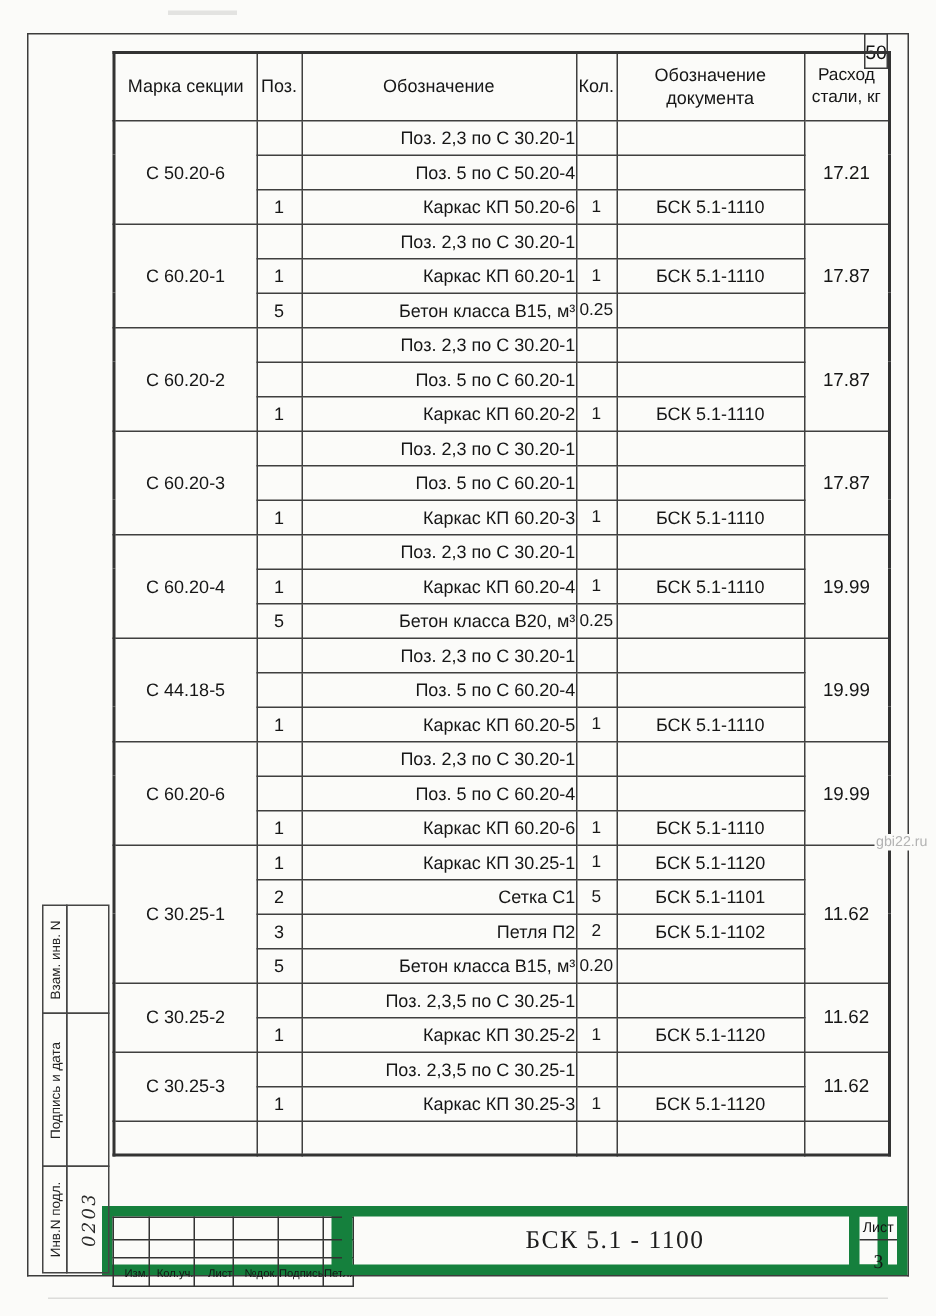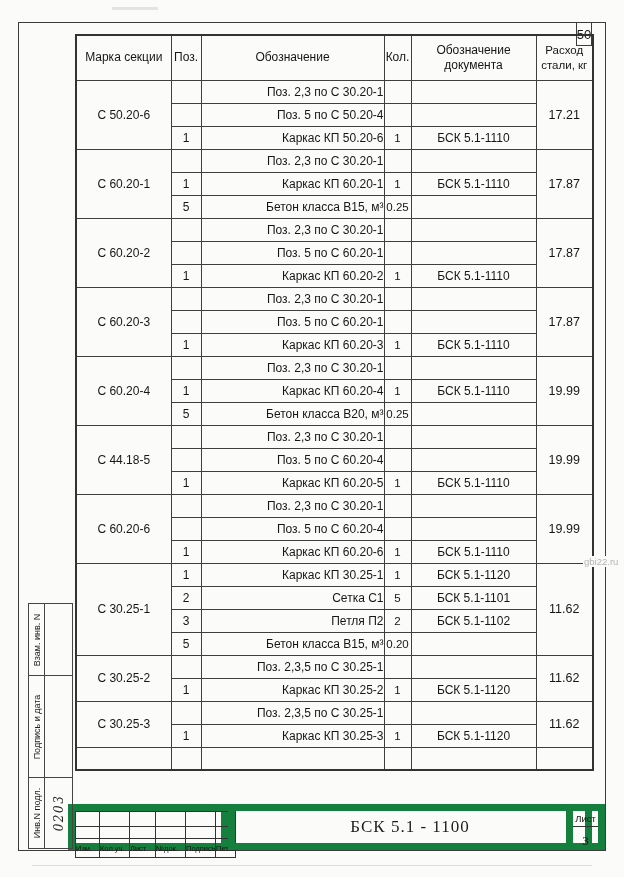--- a/index.html
+++ b/index.html
@@ -45,21 +45,21 @@
   #spec-table tbody td { height:23px; }
   #spec-table .c-name { text-align:right; padding-left:0; }
   #spec-table .h-steel { font-size:11.5px; }
   #spec-table .c-steel { font-size:12.5px; }
   #spec-table .c-qty { font-size:11.5px; }
 
   
   .tb-box { position:absolute; border:7px solid #15803d; background:transparent; }
   #rev-table { left:68px; top:804px; width:160px; height:46px; }
   #rev-table table { width:100%; height:100%; border-collapse:collapse; table-layout:fixed; }
-  #rev-table td { border:1px solid #333; font-size:7.5px; text-align:left; vertical-align:middle; padding:0; overflow:hidden; }
+  #rev-table td { border:1px solid #333; font-size:7.5px; text-align:right; vertical-align:middle; padding:0; overflow:hidden; }
   #rev-table tr.r1 td { height:15px; }
   #rev-table tr.r2 td { height:12px; }
   #rev-table tr.r3 td { height:19px; }
 
   #doc-number-box {
     left:228px; top:804px; width:364px; height:46px;
     display:flex; align-items:center; justify-content:center;
     font-family:"Liberation Serif", serif; font-size:17px; letter-spacing:1px; color:#1d1d1d;
   }
   #sheet-box { left:566px; top:804px; width:39px; height:46px; }

